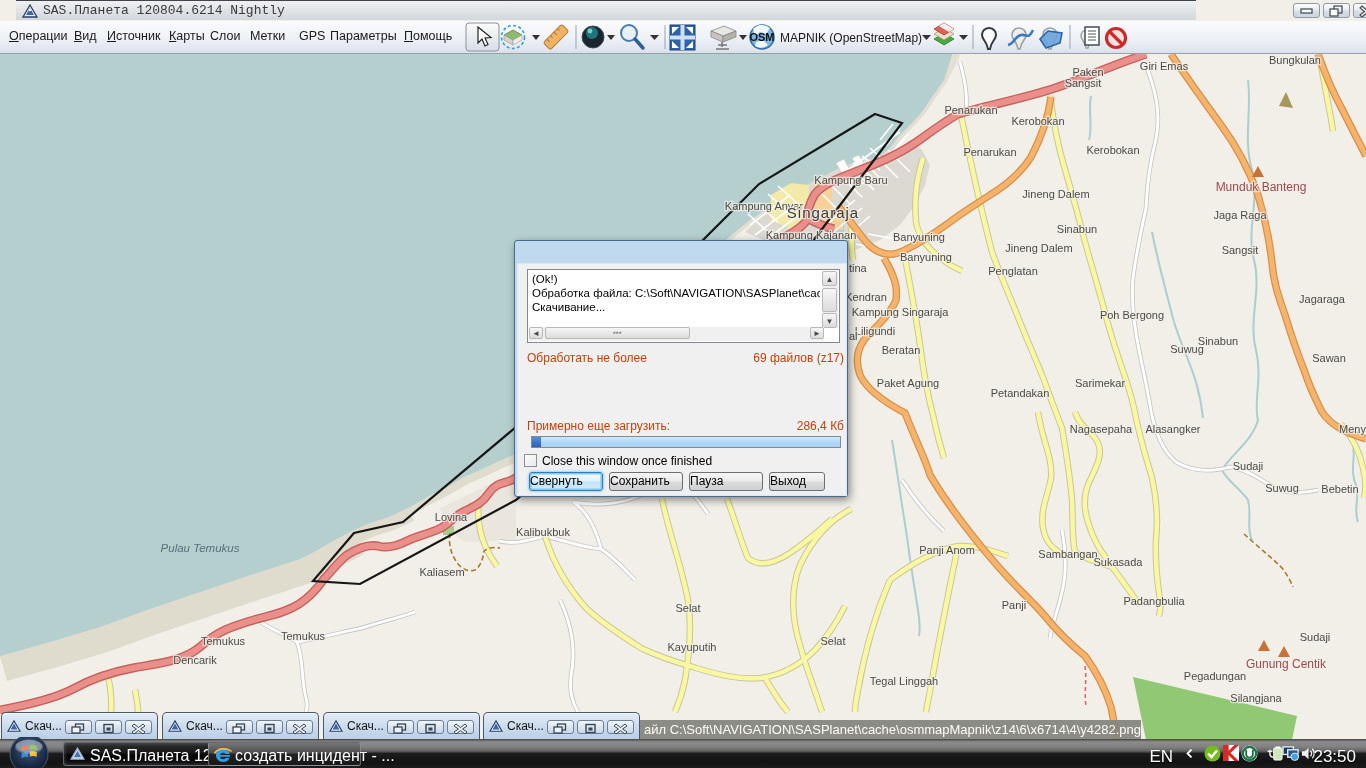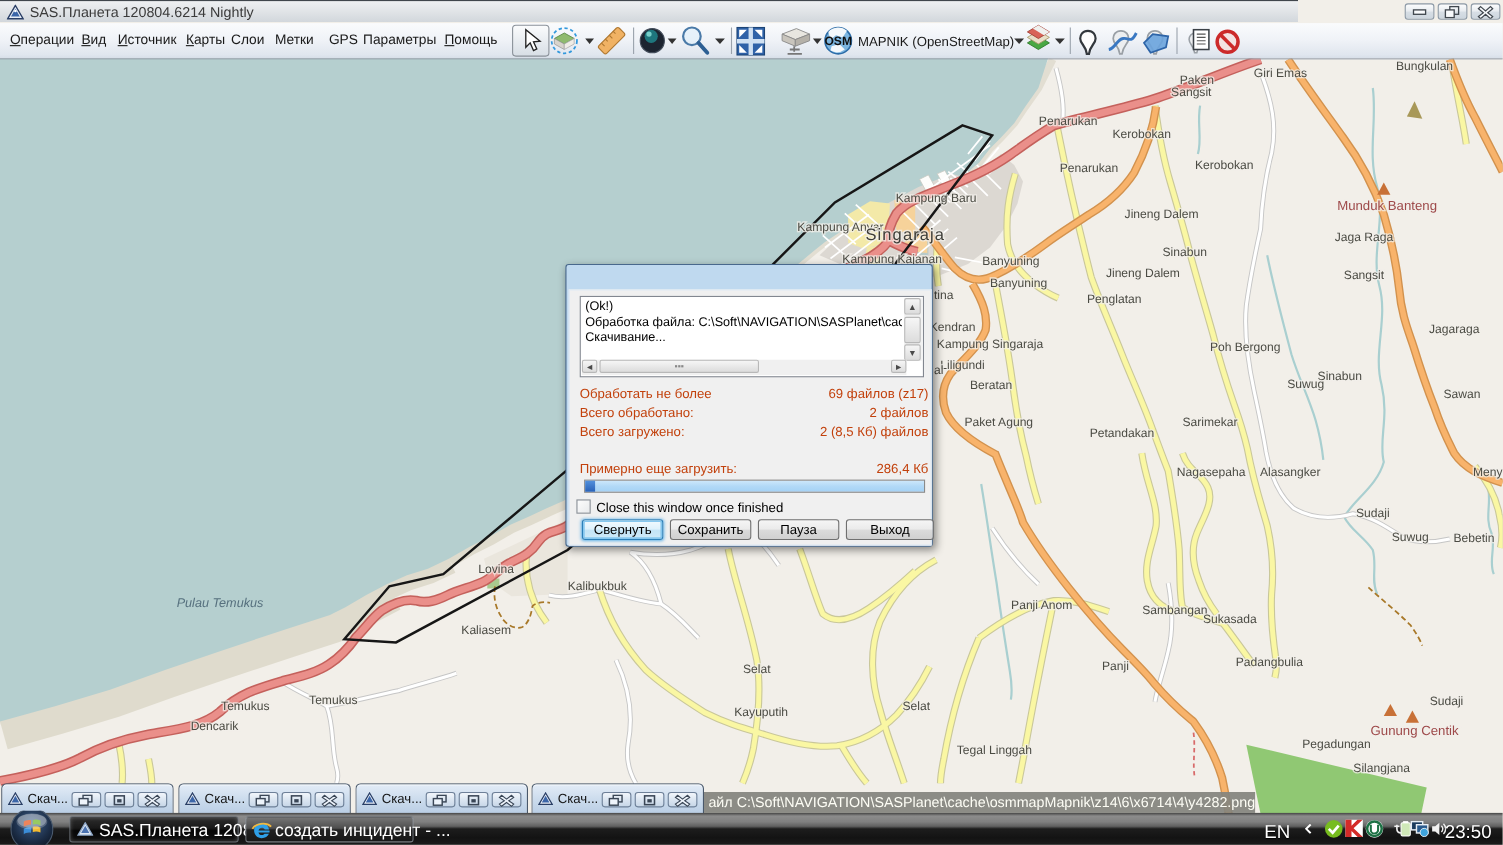--- a/index.html
+++ b/index.html
@@ -1,19 +1,19 @@
 <!DOCTYPE html>
 <html><head><meta charset="utf-8">
 <style>
 *{margin:0;padding:0;box-sizing:border-box}
 html,body{width:1366px;height:768px;overflow:hidden;font-family:"Liberation Sans",sans-serif;background:#f2efe9}
 .abs{position:absolute}
 #map{position:absolute;left:0;top:0;width:1366px;height:768px}
 
-#titlebar{position:absolute;left:0;top:0;width:1180px;height:20px;background:linear-gradient(180deg,#eef0f2 0%,#e2e5e8 45%,#d2d7dc 100%);border-top:1px solid #40464c;}
+#titlebar{position:absolute;left:16px;top:0;width:1180px;height:20px;background:linear-gradient(180deg,#eef0f2 0%,#e2e5e8 45%,#d2d7dc 100%);border-top:1px solid #40464c;font-family:Liberation Mono, monospace;}
 #titlebar .ttl{position:absolute;left:27px;top:2px;font-size:13px;color:#3b3b3b}
 .wbtn{position:absolute;top:2px;width:27px;height:15px;border:1px solid #8d9aa7;border-radius:3px;background:linear-gradient(180deg,#fbfcfd 0%,#e9edf1 45%,#d7dee5 55%,#cdd6de 100%)}
 #menubar{position:absolute;left:0;top:21px;width:1366px;height:33px;background:linear-gradient(180deg,#fafbfd 0%,#eff2f7 50%,#e0e6ee 90%,#d7dee8 100%);border-bottom:1px solid #9aa2ac}
 .mi{position:absolute;top:8px;font-size:12.5px;color:#1a1a1a}
 
 #dlg{position:absolute;left:514px;top:240px;width:334px;height:257px;background:#bfd9ef;border:1px solid #48688c;border-radius:3px;box-shadow:2px 3px 8px rgba(0,0,0,.45)}
 #dlgtitle{position:absolute;left:2px;top:1px;width:328px;height:21px;background:linear-gradient(180deg,#eaf3fc 0%,#d8e7f6 45%,#c3d9ee 55%,#cfe2f3 100%);font-size:12px;color:#1e1e1e}
 #dlgbody{position:absolute;left:2px;top:22px;width:330px;height:233px;background:#f0f0f0;border:1px solid #dce8f4}
 .dbtn{position:absolute;top:5px;width:27px;height:15px;border-radius:3px}
 .dminmax{border:1px solid #8d9aa7;background:linear-gradient(180deg,#fbfcfd 0%,#e9edf1 45%,#d7dee5 55%,#cdd6de 100%)}
@@ -21,32 +21,32 @@
 #logbox{position:absolute;left:9px;top:5px;width:313px;height:74px;background:#fff;border:1px solid #828790}
 #logtxt{position:absolute;left:4px;top:2px;width:288px;font-size:11.5px;color:#000;line-height:14px;white-space:nowrap;overflow:hidden}
 .vscroll{position:absolute;right:1px;top:1px;width:16px;height:57px;background:#f0f0f0}
 .hscroll{position:absolute;left:1px;bottom:1px;height:14px;width:295px;background:#f0f0f0}
 .sbtn{position:absolute;background:linear-gradient(180deg,#f6f6f6,#dcdcdc);border:1px solid #b8b8b8;border-radius:2px;color:#4a4a4a;text-align:center}
 .row{position:absolute;left:9px;width:322px;font-size:12px;color:#c2410c}
 .row b{position:absolute;right:5px;font-weight:normal}
 #pbar{position:absolute;left:13px;top:172px;width:310px;height:12px;border:1px solid #8a8a8a;background:linear-gradient(180deg,#cde7fb 0%,#b2d9f7 50%,#a5d2f5 100%)}
 #pfill{position:absolute;left:0;top:0;width:9px;height:10px;background:linear-gradient(180deg,#5290dc,#2a62b8)}
 #chk{position:absolute;left:6px;top:190px;width:13px;height:13px;background:linear-gradient(135deg,#fcfcfc,#e8eaec);border:1px solid #8a9097}
-.pbtn{position:absolute;top:208px;height:19px;font-size:12px;color:#000;text-align:center;line-height:17px;border:1px solid #707070;border-radius:3px;background:linear-gradient(180deg,#f5f5f5 0%,#ebebeb 45%,#dadada 55%,#d0d0d0 100%)}
+.pbtn{position:absolute;top:208px;height:19px;font-size:12px;color:#000;line-height:17px;border:1px solid #707070;border-radius:3px;background:linear-gradient(180deg,#f5f5f5 0%,#ebebeb 45%,#dadada 55%,#d0d0d0 100%)}
 
 .minbar{position:absolute;top:712px;width:157px;height:28px;background:linear-gradient(180deg,#e3ecf7 0%,#ccdced 50%,#b9cde4 100%);border:1px solid #49586b;border-bottom:none;border-radius:5px 5px 0 0;box-shadow:inset 0 1px 0 #f4f8fc}
 .minbar span{position:absolute;left:23px;top:6px;font-size:12px;color:#151515}
 .mbtn{position:absolute;top:7px;width:27px;height:14px;border:1px solid #6e8098;border-radius:3px;background:linear-gradient(180deg,#f2f6fb 0%,#dde7f2 45%,#c8d7e8 100%)}
 #hint{position:absolute;left:640px;top:720px;width:501px;height:19px;background:rgba(132,132,126,.93);color:#fdfdf5;font-size:13px;line-height:19px;padding-left:4px;white-space:nowrap;overflow:hidden}
 
 #taskbar{position:absolute;left:0;top:739px;width:1366px;height:29px;background:linear-gradient(180deg,#454545 0%,#8c8c8c 10%,#808080 28%,#606060 42%,#1d1d1d 50%,#131313 78%,#1b1b1b 100%)}
 .tbtn{position:absolute;top:3px;height:24px;border:1px solid rgba(160,170,180,.55);border-radius:3px;color:#fff;font-size:16px}
 .tbtn span{position:absolute;left:26px;top:4px;white-space:nowrap}
 #tb1{left:63px;width:154px;background:linear-gradient(180deg,#2e2e2e 0%,#181818 45%,#050505 55%,#101010 100%);box-shadow:inset 0 0 4px rgba(255,255,255,.25)}
-#tb2{left:223px;width:153px;background:linear-gradient(180deg,#777 0%,#4e4e4e 45%,#222 52%,#181818 100%)}
+#tb2{left:208px;width:153px;background:linear-gradient(180deg,#777 0%,#4e4e4e 45%,#222 52%,#181818 100%)}
 #tray{position:absolute;right:0;top:0;height:29px;color:#fff}
 .trayt{position:absolute;top:8px;font-size:17px;color:#fff;text-shadow:0 1px 1px #000}
 </style></head><body>
 <svg id="map" viewBox="0 0 1366 768">
 <rect x="0" y="0" width="1366" height="768" fill="#f2efe9"></rect>
 
 <path d="M957,54 L944,80 L932,97 L922,112 L910,125 L900,135 L890,148 L878,158 L862,165 L845,170 L830,176 L815,183 L800,190 L788,197 L775,204 L762,212 L750,220 L740,228 L716,248 L690,275 L640,330 L600,380 L555,425 L513,455 L497,462 L480,470 L464,477 L445,488 L427,497 L408,508 L389,517 L370,523 L352,531 L333,541 L314,552 L300,559 L260,572 L200,592 L150,609 L100,627 L50,642 L0,656" fill="none" stroke="#e2ded2" stroke-width="7"></path>
 <path d="M513,455 L497,462 L480,470 L464,477 L445,488 L427,497 L408,508" fill="none" stroke="#dfdbcd" stroke-width="16"></path>
 <path d="M408,508 L389,517 L370,523 L352,531" fill="none" stroke="#dfdbcd" stroke-width="28"></path>
 <path d="M352,531 L333,541 L314,552 L300,559 L260,572 L200,592 L150,609 L100,627 L50,642 L0,656" fill="none" stroke="#dfdbcd" stroke-width="52"></path>
@@ -398,32 +398,30 @@
     <div class="sbtn" style="left:0;top:17px;width:15px;height:24px"></div>
     <div class="sbtn" style="left:0;bottom:0;width:15px;height:15px;font-size:8px;line-height:15px">▼</div>
    </div>
    <div class="hscroll">
     <div class="sbtn" style="left:0;top:0;width:14px;height:12px;font-size:8px;line-height:12px">◄</div>
     <div class="sbtn" style="left:16px;top:0;width:145px;height:12px;font-size:8px;line-height:10px;color:#888">▪▪▪</div>
     <div class="sbtn" style="right:0;top:0;width:14px;height:12px;font-size:8px;line-height:12px">►</div>
    </div>
   </div>
   <div class="row" style="top:87px">Обработать не более<b>69 файлов (z17)</b></div>
-  <div class="row" style="top:104px">Всего обработано:<b>2 файлов</b></div>
-  <div class="row" style="top:121px">Всего загружено:<b>2 (8,5 Кб) файлов</b></div>
   <div class="row" style="top:155px">Примерно еще загрузить:<b>286,4 Кб</b></div>
   <div id="pbar">
         <div id="pfill"></div>
       </div>
   <div id="chk"></div>
   <div class="abs" style="left:24px;top:190px;font-size:12px">Close this window once finished</div>
   <div class="pbtn" style="left:11px;width:74px;border:1px solid #2c7fb8;box-shadow:0 0 0 1.6px #86c7ee inset,0 0 3px #5ab0e8;background:linear-gradient(180deg,#f2fafe 0%,#dff2fc 45%,#c3e4f6 55%,#cfeaf8 100%)">Свернуть</div>
   <div class="pbtn" style="left:91px;width:74px">Сохранить</div>
   <div class="pbtn" style="left:171px;width:74px">Пауза</div>
-  <div class="pbtn" style="left:251px;width:80px">Выход</div>
+  <div class="pbtn" style="left:251px;width:56px">Выход</div>
  </div>
 </div>
 <div class="minbar" style="left:1px">
  <svg class="abs" style="left:5px;top:7px" width="14" height="13" viewBox="0 0 16 15">
       <path d="M8,1 L15,13 L1,13 Z" fill="#e8eef6" stroke="#2a3f66" stroke-width="1.3"></path>
       <path d="M8,4 L12,11 L4,11 Z" fill="#3c66a8"></path>
     </svg>
  <span>Скач...</span>
  <div class="mbtn" style="left:63px"><svg width="25" height="12" viewBox="0 0 25 12">
         <rect x="9.5" y="1" width="8" height="6" fill="none" stroke="#3a4656" stroke-width="1.3"></rect>

